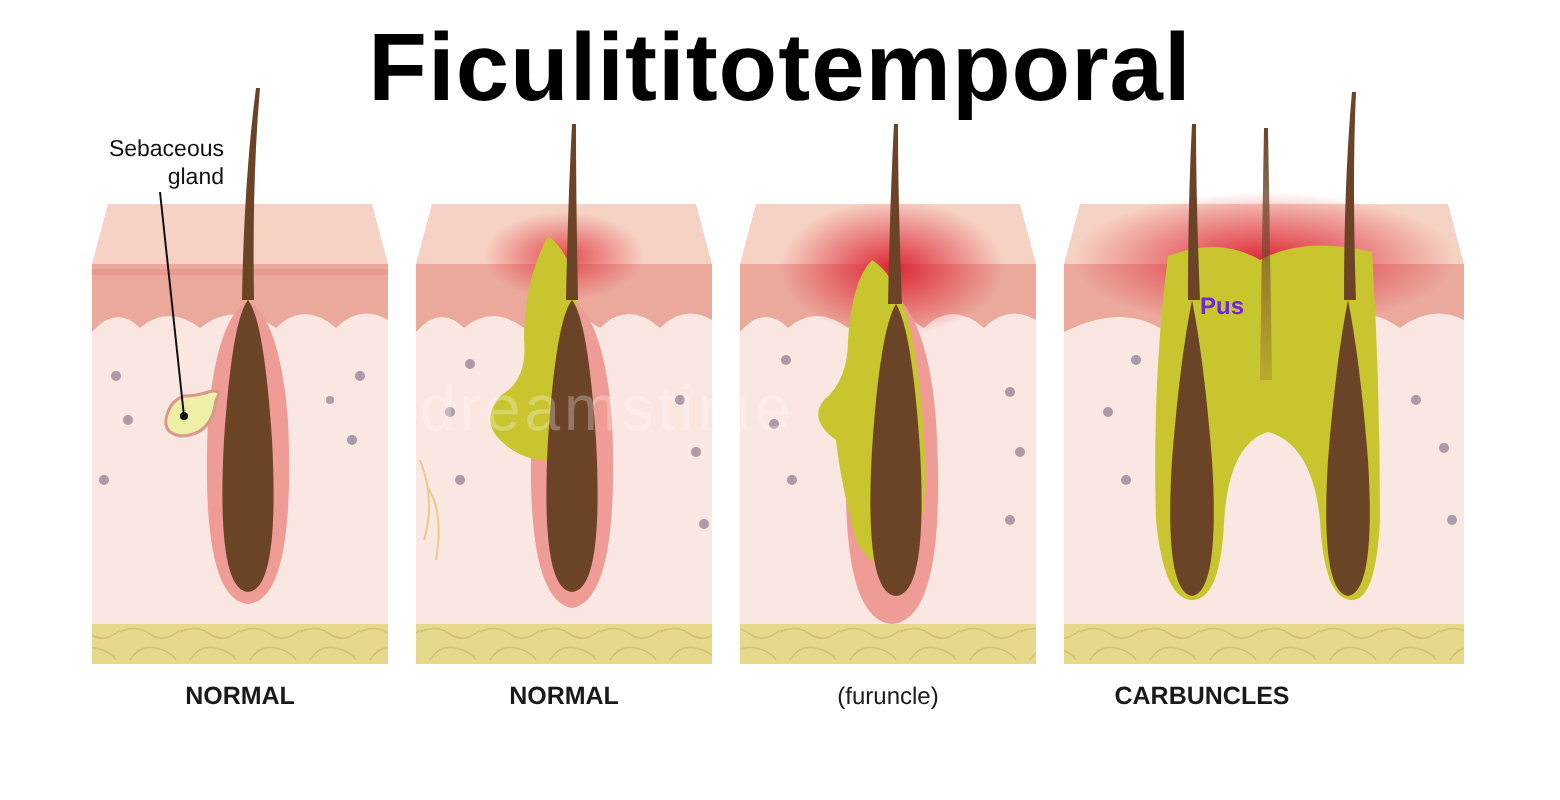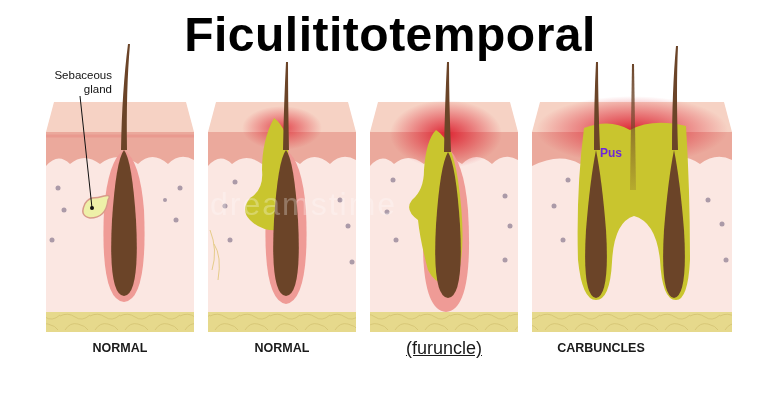--- a/index.html
+++ b/index.html
@@ -5,21 +5,21 @@
   html, body { margin:0; padding:0; }
   body { width:780px; height:400px; background:#ffffff; position:relative; overflow:hidden;
          font-family:"Liberation Sans", sans-serif; }
   .title { position:absolute; left:0; width:780px; top:12px; text-align:center;
            font-family:"Liberation Sans", sans-serif; font-weight:bold; font-size:48px;
            letter-spacing:0.5px; color:#000; line-height:46px; }
   svg.art { position:absolute; left:0; top:0; }
   .lbl { position:absolute; text-align:center; font-family:"Liberation Sans", sans-serif;
          color:#1a1a1a; font-size:12px; line-height:15px; }
   .lbl .main { font-weight:bold; font-size:12.5px; display:block; }
-  .lbl .sub { display:block; font-size:18px;text-decoration:underline; }
+  .lbl .sub { display:block; font-size:12px; }
   .callout { position:absolute; left:38px; top:68px; width:74px; text-align:right;
              font-size:11.5px; line-height:14px; color:#111; }
   .pus { position:absolute; left:600px; top:146px; font-weight:bold; font-size:12px; color:#6d28d9; }
   .watermark { position:absolute; left:210px; top:186px; font-size:32px; color:rgba(255,255,255,0.28);
                letter-spacing:2px; font-family:"Liberation Sans", sans-serif; }
 </style>
 </head>
 <body>
 
 <div class="title">Ficulititotemporal</div>

